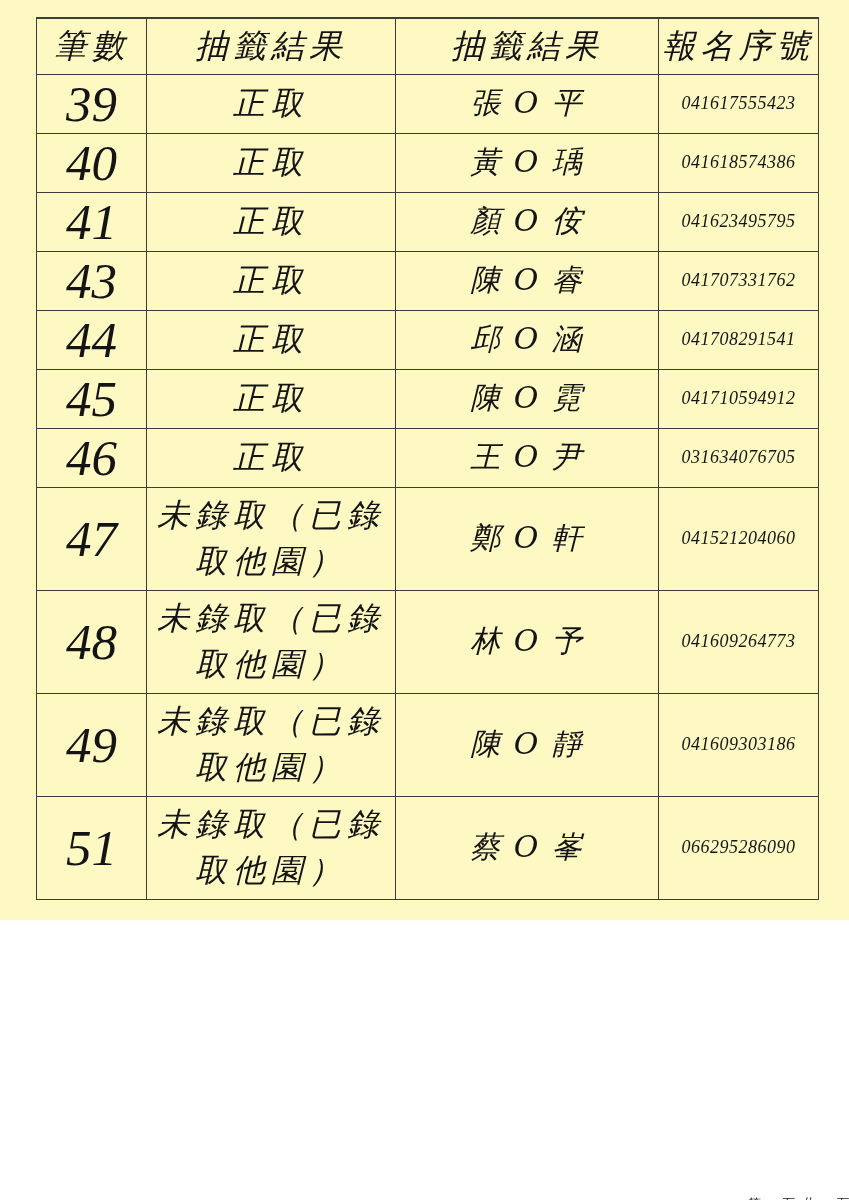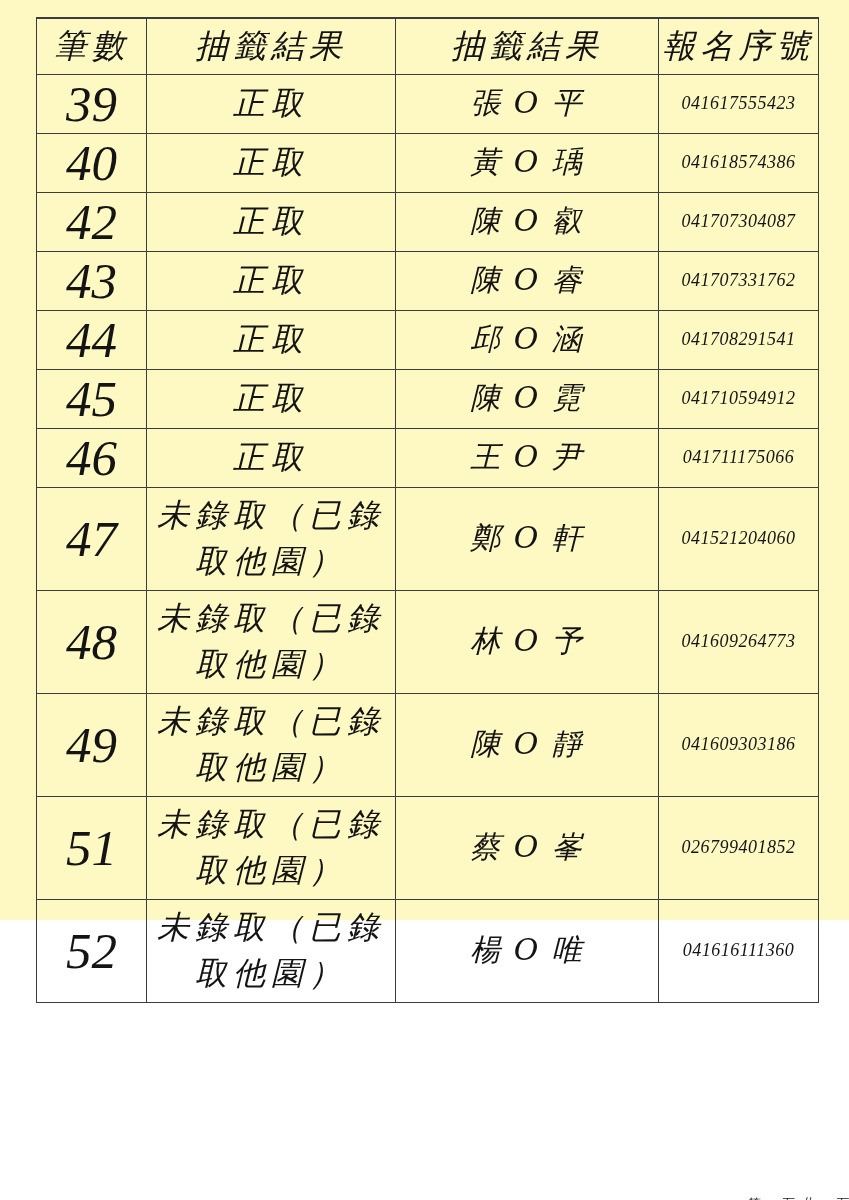--- a/index.html
+++ b/index.html
@@ -107,24 +107,24 @@
         <td class="c-name">張 O 平</td>
         <td class="c-serial">041617555423</td>
       </tr>
       <tr class="single">
         <td class="c-no">40</td>
         <td class="c-res">正取</td>
         <td class="c-name">黃 O 瑀</td>
         <td class="c-serial">041618574386</td>
       </tr>
       <tr class="single">
-        <td class="c-no">42</td>
+        <td class="c-no">41</td>
         <td class="c-res">正取</td>
-        <td class="c-name">陳 O 叡</td>
-        <td class="c-serial">041707304087</td>
+        <td class="c-name">顏 O 侒</td>
+        <td class="c-serial">041623495795</td>
       </tr>
       <tr class="single">
         <td class="c-no">43</td>
         <td class="c-res">正取</td>
         <td class="c-name">陳 O 睿</td>
         <td class="c-serial">041707331762</td>
       </tr>
       <tr class="single">
         <td class="c-no">44</td>
         <td class="c-res">正取</td>
@@ -134,21 +134,21 @@
       <tr class="single">
         <td class="c-no">45</td>
         <td class="c-res">正取</td>
         <td class="c-name">陳 O 霓</td>
         <td class="c-serial">041710594912</td>
       </tr>
       <tr class="single">
         <td class="c-no">46</td>
         <td class="c-res">正取</td>
         <td class="c-name">王 O 尹</td>
-        <td class="c-serial">041711175066</td>
+        <td class="c-serial">031634076705</td>
       </tr>
       <tr class="double">
         <td class="c-no">47</td>
         <td class="c-res">未錄取（已錄
 取他園）</td>
         <td class="c-name">鄭 O 軒</td>
         <td class="c-serial">041521204060</td>
       </tr>
       <tr class="double">
         <td class="c-no">48</td>
@@ -162,26 +162,19 @@
         <td class="c-res">未錄取（已錄
 取他園）</td>
         <td class="c-name">陳 O 靜</td>
         <td class="c-serial">041609303186</td>
       </tr>
       <tr class="double">
         <td class="c-no">51</td>
         <td class="c-res">未錄取（已錄
 取他園）</td>
         <td class="c-name">蔡 O 峯</td>
-        <td class="c-serial">026799401852</td>
-      </tr>
-      <tr class="double">
-        <td class="c-no">52</td>
-        <td class="c-res">未錄取（已錄
-取他園）</td>
-        <td class="c-name">楊 O 唯</td>
-        <td class="c-serial">041616111360</td>
+        <td class="c-serial">066295286090</td>
       </tr>
     </tbody>
   </table>
 
   <div class="page-footer">第 3 頁 共 4 頁</div>
 </div>
 
 </body></html>

